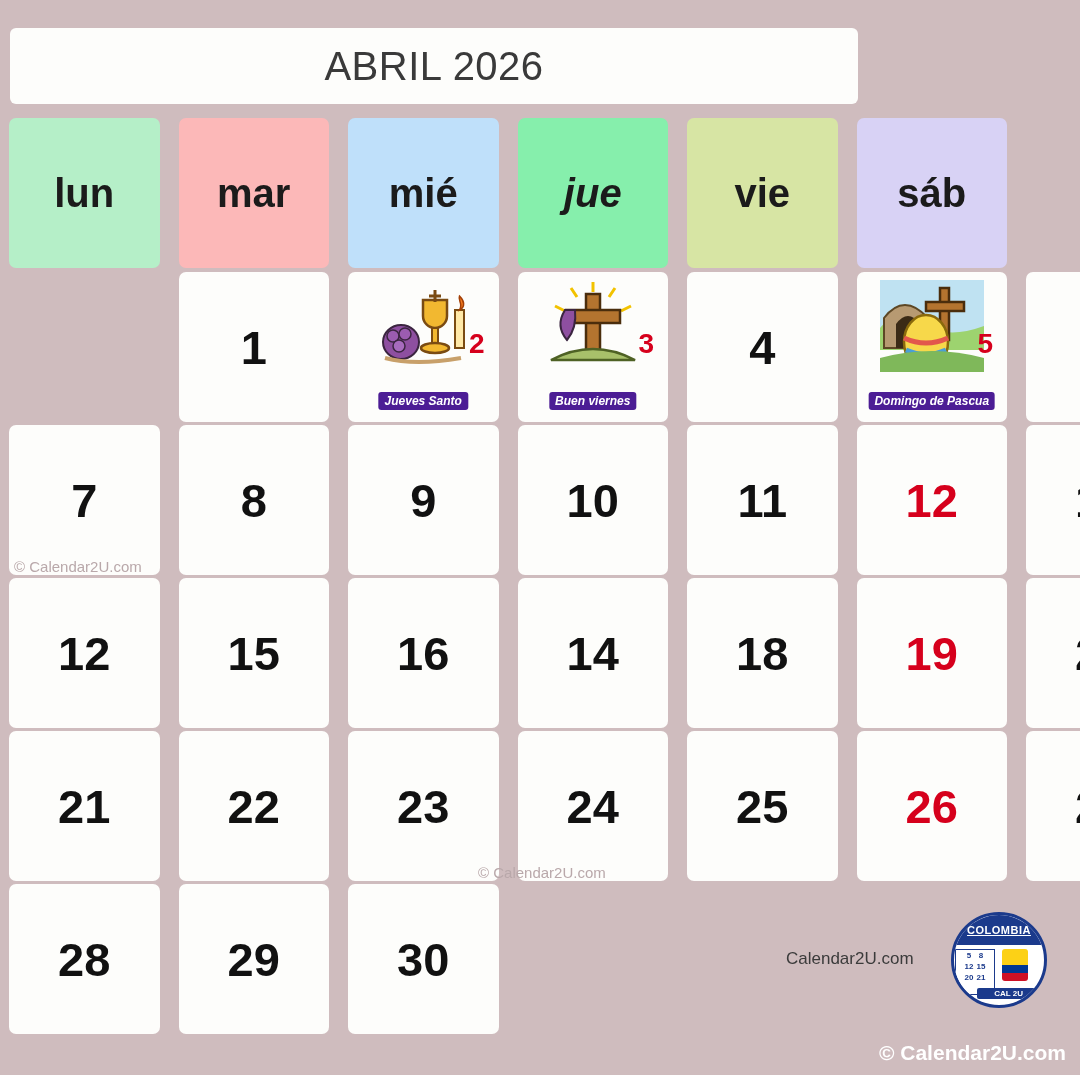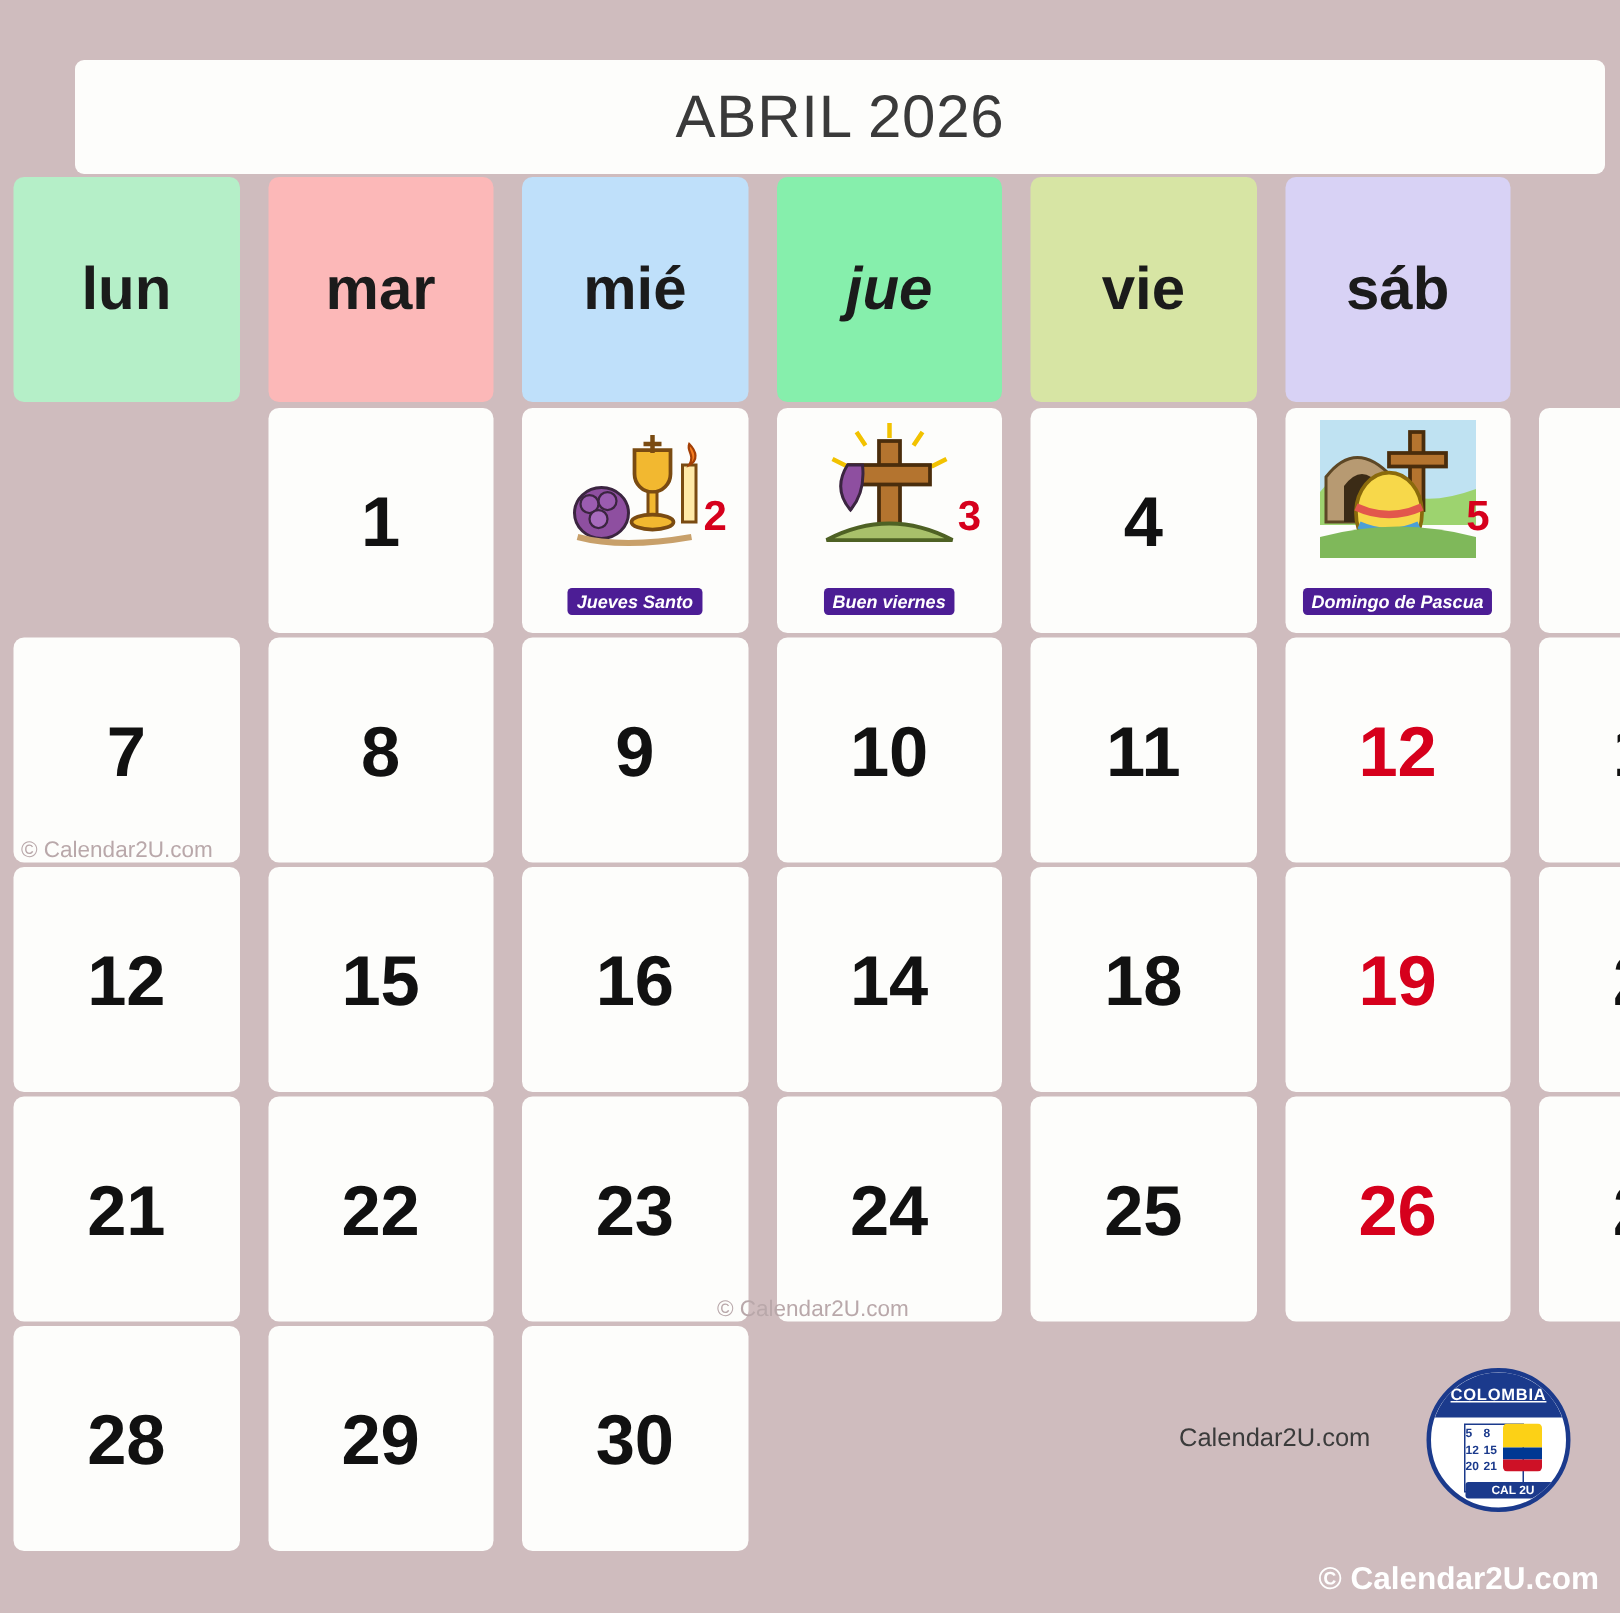--- a/index.html
+++ b/index.html
@@ -12,28 +12,27 @@
   #cal-root {
     position: relative;
     width: 1080px; height: 1075px;
     background: #cfbcbe;
     overflow: hidden;
   }
 
   
   .title-bar {
     position: absolute;
-    left: 10px; top: 40px;
-    width: 1020px; height: 76px;
+    left: 10px; top: 28px;
+    width: 848px; height: 76px;
     background: #fdfdfb;
     border-radius: 6px;
     display: flex;
     align-items: center;
     justify-content: center;
-    margin-left: 40px;
   }
   .title-bar .title-text {
     font-size: 40px;
     color: #3a3a3a;
     letter-spacing: 0.5px;
   }
 
   
   .grid {
     position: absolute;
@@ -151,27 +150,28 @@
     background: #1b3a8c;
     color: #fff;
     font-size: 11px;
     font-weight: bold;
     display: flex; align-items: center; justify-content: center;
     letter-spacing: .5px;
     text-decoration: underline;
   }
   .logo .logo-mini-cal {
     position: absolute;
-    left: 22px; top: 34px;
+    left: 1px; top: 34px;
     width: 40px; height: 46px;
     background: #fff;
     border: 1px solid #1b3a8c;
     font-size: 8px;
     color: #1b3a8c;
     line-height: 11px;
+    text-align: center;
     font-weight: bold;
   }
   .logo .logo-mini-cal span { display: inline-block; width: 12px; }
   .logo .flag {
     position: absolute;
     left: 48px; top: 34px;
     width: 26px; height: 32px;
     border-radius: 3px;
     overflow: hidden;
   }

